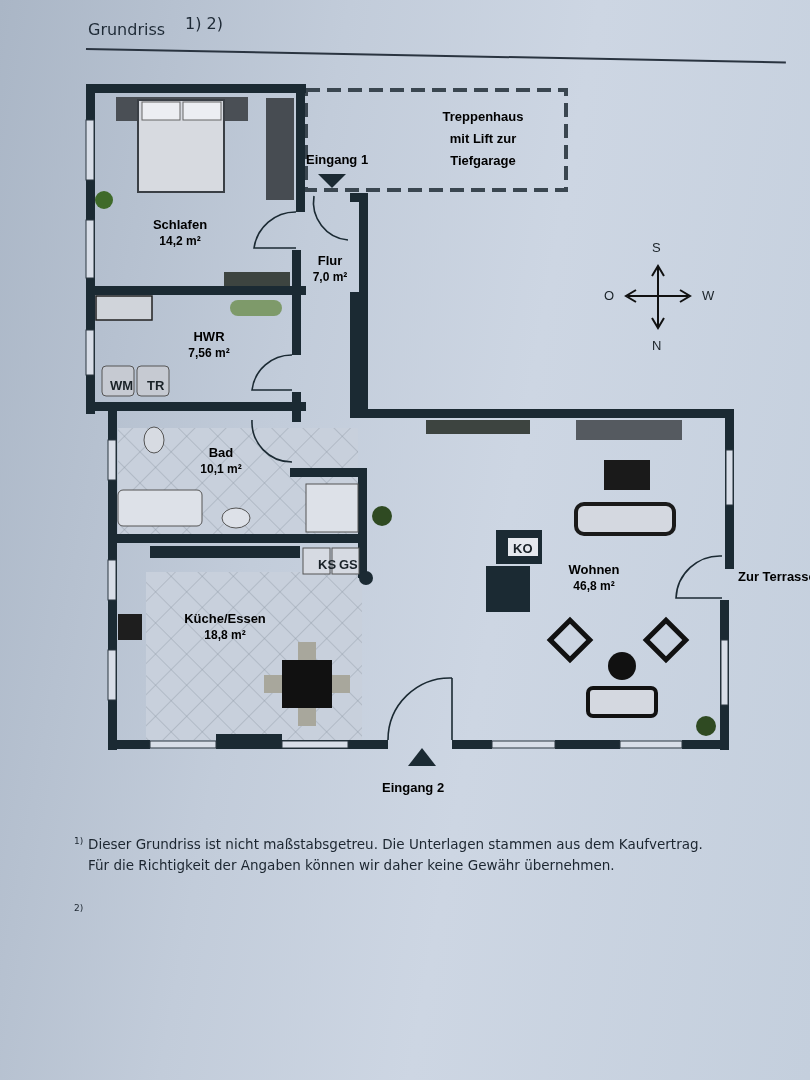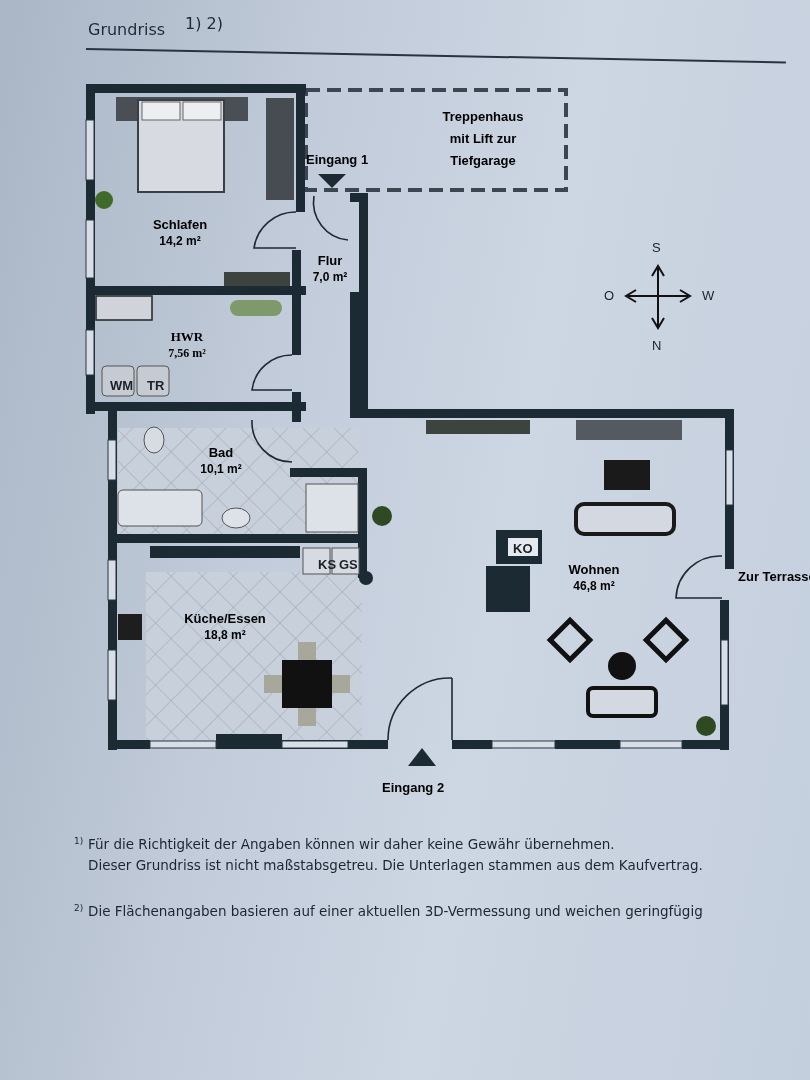--- a/index.html
+++ b/index.html
@@ -171,21 +171,21 @@
 </svg>
 
 <div class="lbl" style="left:140px;top:216px;width:80px;">
   <span>Schlafen</span>
   <span class="area">14,2 m²</span>
 </div>
 <div class="lbl" style="left:300px;top:252px;width:60px;">
   <span>Flur</span>
   <span class="area">7,0 m²</span>
 </div>
-<div class="lbl" style="left:152px;top:328px;width:70px;font-family:Liberation Serif, serif;">
+<div class="lbl" style="left:174px;top:328px;width:70px;">
   <span>HWR</span>
   <span class="area">7,56 m²</span>
 </div>
 <div class="lbl" style="left:186px;top:444px;width:70px;">
   <span>Bad</span>
   <span class="area">10,1 m²</span>
 </div>
 <div class="lbl" style="left:170px;top:610px;width:110px;">
   <span>Küche/Essen</span>
   <span class="area">18,8 m²</span>
@@ -211,19 +211,18 @@
 <div class="small-lbl" style="left:339px;top:557px;">GS</div>
 <div class="small-lbl" style="left:513px;top:541px;font-size:13px;">KO</div>
 
 <div class="small-lbl" style="left:652px;top:240px;font-size:13px;font-weight:normal;">S</div>
 <div class="small-lbl" style="left:652px;top:338px;font-size:13px;font-weight:normal;">N</div>
 <div class="small-lbl" style="left:604px;top:288px;font-size:13px;font-weight:normal;">O</div>
 <div class="small-lbl" style="left:702px;top:288px;font-size:13px;font-weight:normal;">W</div>
 
 <div class="footnote" style="top:834px;">
   <span class="mark">1)</span>
+  <span class="txt">Dieser Grundriss ist nicht maßstabsgetreu. Die Unterlagen stammen aus dem Kaufvertrag.</span>
   <span class="txt">Für die Richtigkeit der Angaben können wir daher keine Gewähr übernehmen.</span>
-  <span class="txt">Dieser Grundriss ist nicht maßstabsgetreu. Die Unterlagen stammen aus dem Kaufvertrag.</span>
 </div>
 <div class="footnote" style="top:901px;">
   <span class="mark">2)</span>
-  <span class="txt">Die Flächenangaben basieren auf einer aktuellen 3D-Vermessung und weichen geringfügig</span>
 </div>
 
 </body></html>

